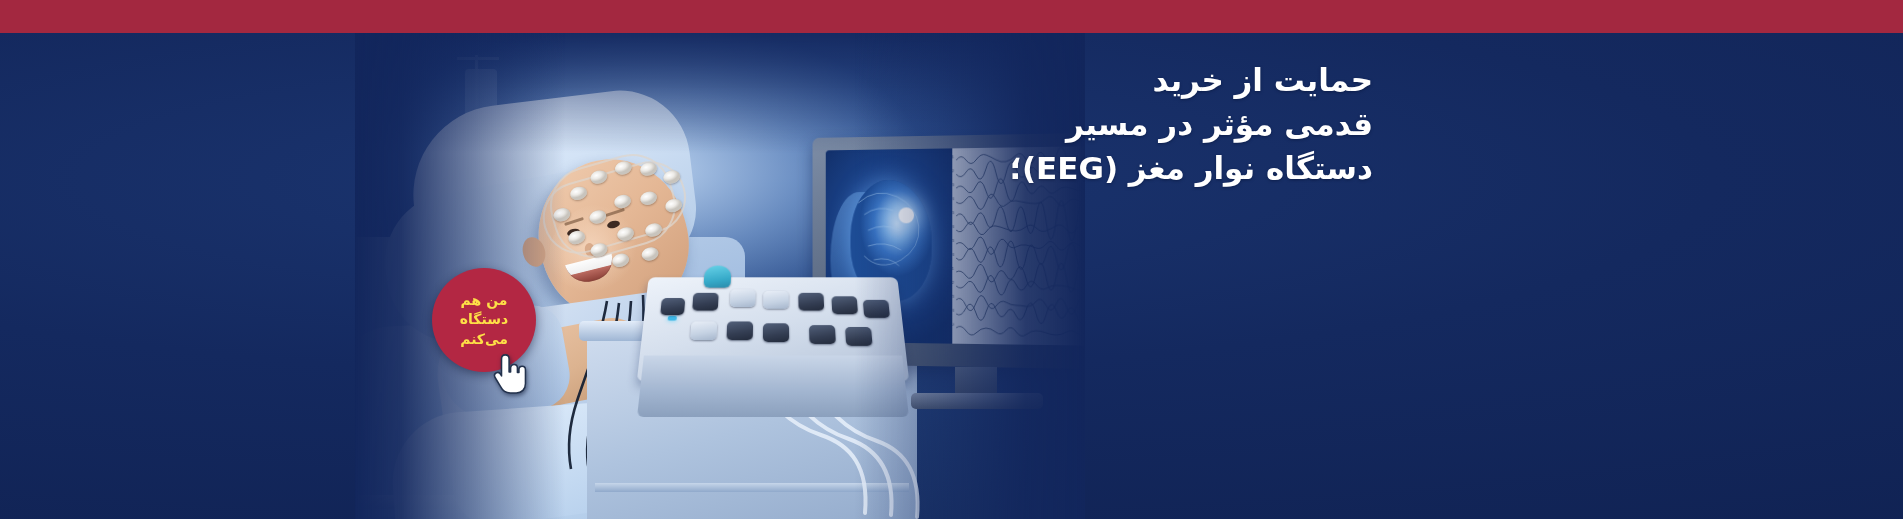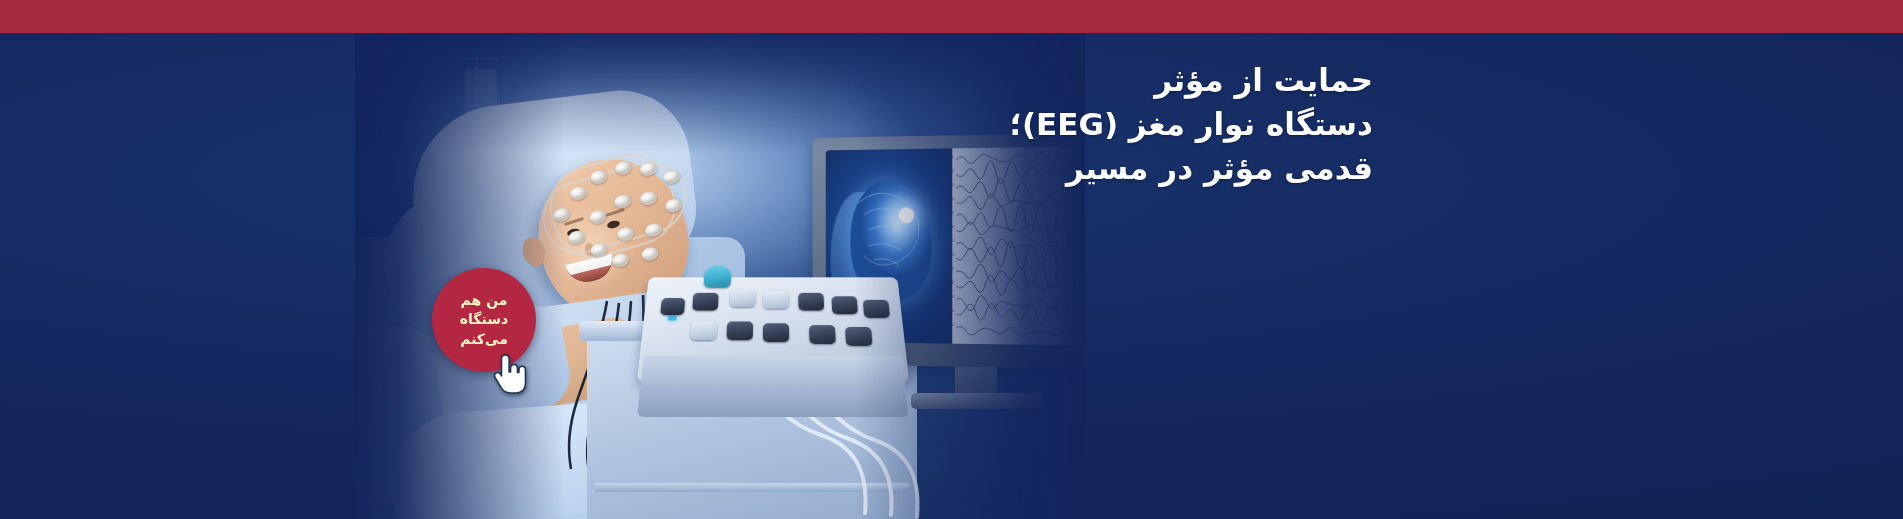--- a/index.html
+++ b/index.html
@@ -290,21 +290,21 @@
     background:#b32743;
     z-index:70;
     display:flex;
     flex-direction:column;
     align-items:center;
     justify-content:center;
     box-shadow:0 3px 10px rgba(10,20,50,.45);
     cursor:pointer;
   }
   .cta .txt{
-    color:#fef9c3;
+    color:#fde047;
     font-size:14px;
     font-weight:bold;
     line-height:1.36;
     text-align:right;
     direction:rtl;
     white-space:nowrap;
   }
   .cursor{
     position:absolute;left:492px;top:352px;width:38px;height:44px;z-index:72;
     filter:drop-shadow(1px 2px 2px rgba(10,20,50,.55));
@@ -480,23 +480,23 @@
         <ellipse cx="152" cy="10" rx="8" ry="5"></ellipse>
       </g>
     </svg>
 
     <div class="fadeT"></div>
     <div class="fadeL"></div>
     <div class="fadeR"></div>
   </div>
 
   <div class="headline">
-    <div class="line">حمایت از مؤثر</div>
+    <div class="line">حمایت از خرید</div>
+    <div class="line">قدمی مؤثر در مسیر</div>
     <div class="line">دستگاه نوار مغز (EEG)؛</div>
-    <div class="line">قدمی مؤثر در مسیر</div>
   </div>
 
   <div class="cta">
     <div class="txt">من هم</div>
     <div class="txt">دستگاه</div>
     <div class="txt">می‌کنم</div>
   </div>
 
   <svg class="cursor" viewBox="0 0 38 46">
     <path d="M13,3 c2.6,0 4,1.9 4,4.2 V21 h1.6 v-4.2 c0,-2.2 1.5,-3.7 3.6,-3.7 c2.1,0 3.5,1.5 3.5,3.7 V21.4 h1.6 v-2.8 c0,-2.2 1.4,-3.6 3.4,-3.6 c2.1,0 3.4,1.5 3.4,3.6 v14.6 c0,5.6 -3.8,9.6 -9.6,9.6 h-6.2 c-5.2,0 -8.1,-2.4 -10.2,-6.6 L2.2,26.4 c-0.9,-1.9 -0.3,-3.8 1.5,-4.7 c1.7,-0.8 3.5,-0.2 4.5,1.6 l0.9,1.7 V7.2 C9.1,4.9 10.5,3 13,3 z" fill="#ffffff" stroke="#23324d" stroke-width="1.6" stroke-linejoin="round"></path>

